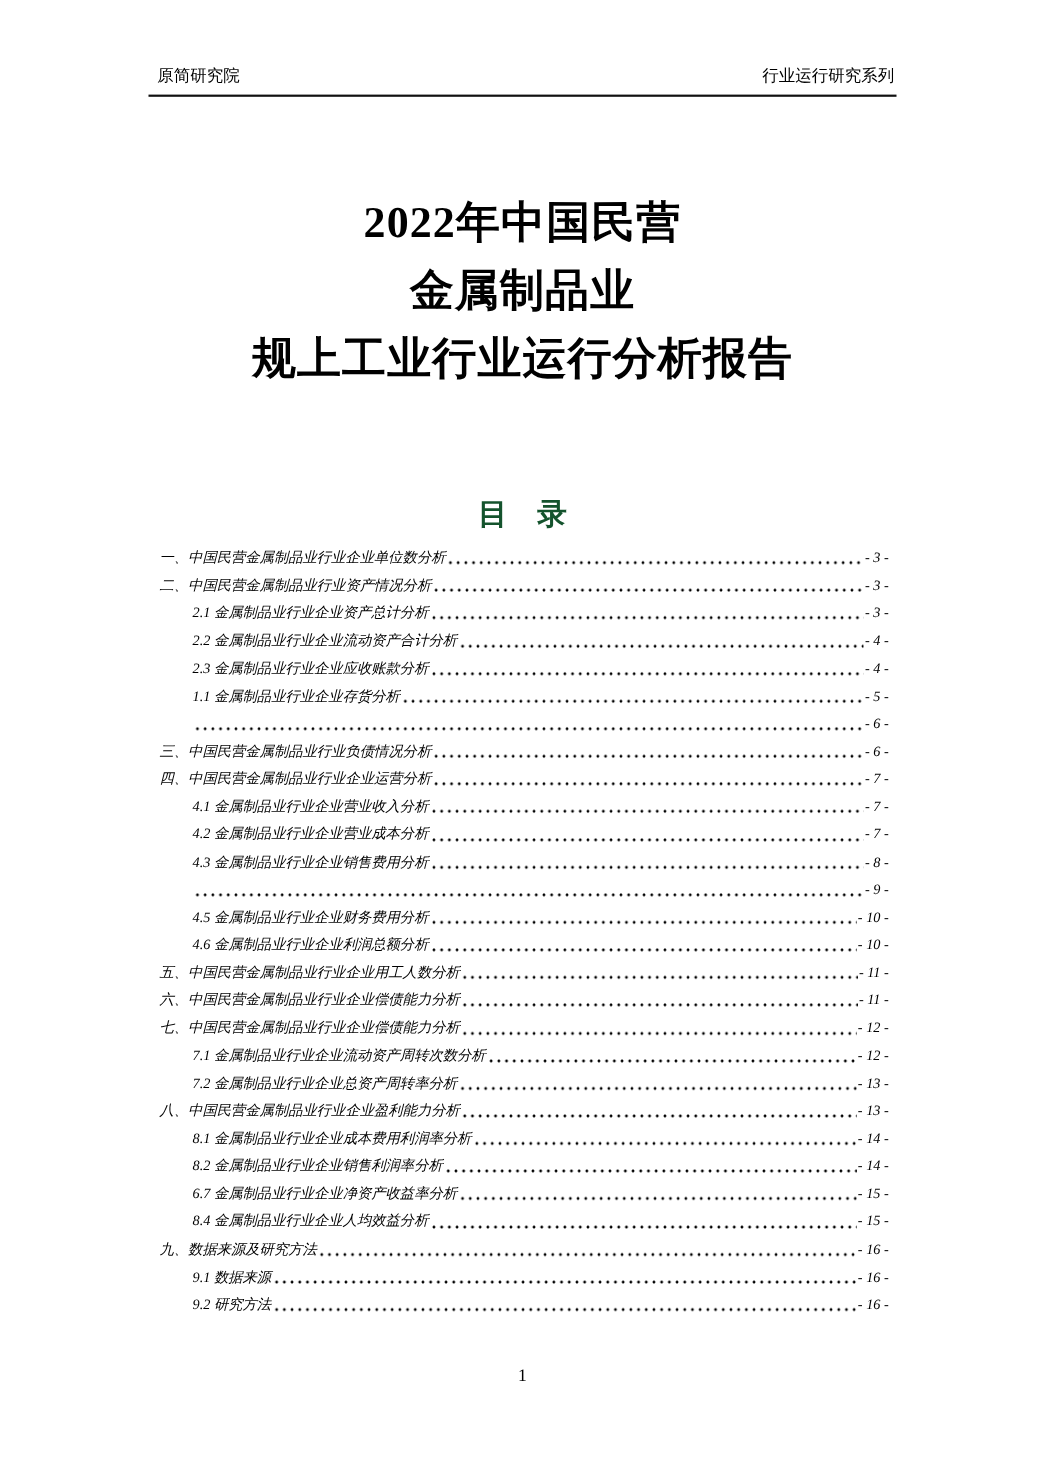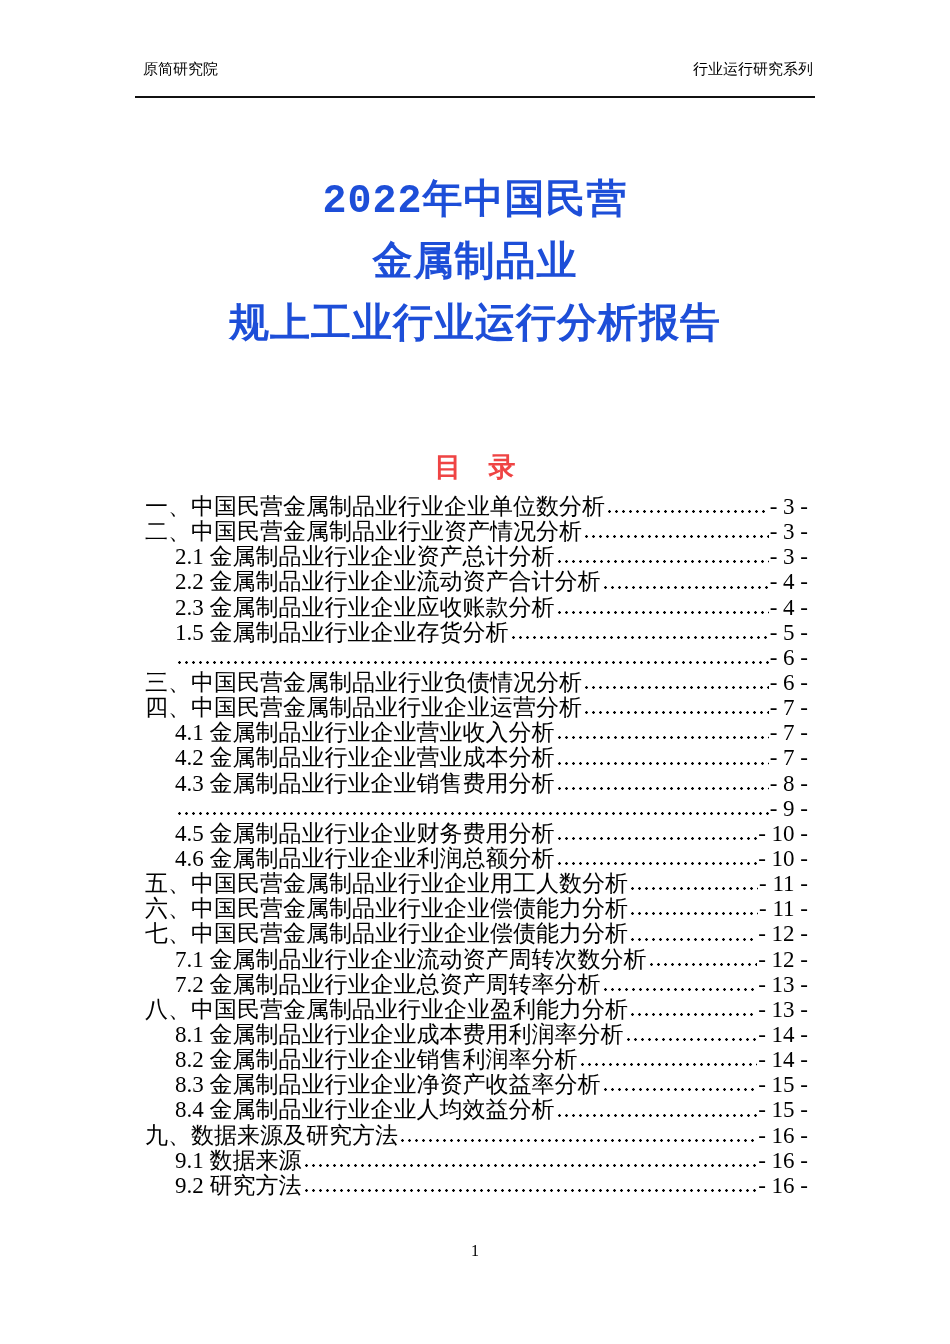--- a/index.html
+++ b/index.html
@@ -17,21 +17,21 @@
   
   .doc-header {
     position: absolute;
     left: 135px;
     top: 60px;
     width: 680px;
     display: flex;
     justify-content: space-between;
     align-items: flex-end;
     font-size: 15px;
-    padding-bottom: 17px;
+    padding-bottom: 7px;
     border-bottom: 2.5px solid #111;
   }
   .doc-header .hleft  { padding-left: 8px; }
   .doc-header .hright { padding-right: 2px; }
 
   
   .title {
     position: absolute;
     top: 171px;
     left: 0;
@@ -59,22 +59,23 @@
   .toc {
     position: absolute;
     left: 145px;
     top: 494px;
     width: 663px;
   }
   .toc-row {
     display: flex;
     height: 25.15px;
     line-height: 25.15px;
-    font-size: 23px;
+    font-size: 13px;
     cursor: pointer;
+    font-style: italic;
   }
   .toc-row.sub { padding-left: 30px; text-align: right; }
   .toc-label { white-space: nowrap; }
   .toc-dots {
     flex: 1 1 auto;
     min-width: 8px;
     margin: 0 1px;
     background-image: radial-gradient(circle, #000 1.1px, transparent 1.5px);
     background-size: 7px 5px;
     background-repeat: repeat-x;
@@ -95,27 +96,27 @@
 </head>
 <body>
 
 <div class="page">
 
   <header class="doc-header">
     <span class="hleft">原简研究院</span>
     <span class="hright">行业运行研究系列</span>
   </header>
 
-  <div class="title" style="color: #1d4ed8; font-family: Liberation Mono, monospace;">
+  <div class="title" style="color: #000000;">
     <div class="title-line">2022年中国民营</div>
     <div class="title-line">金属制品业</div>
     <div class="title-line">规上工业行业运行分析报告</div>
   </div>
 
-  <h2 class="toc-heading" style="color: #ef4444;">目　录</h2>
+  <h2 class="toc-heading" style="color: #14532d;">目　录</h2>
 
   <nav class="toc" id="toc-list">
       <div class="toc-row">
         <span class="toc-label">一、中国民营金属制品业行业企业单位数分析</span>
         <span class="toc-dots"></span>
         <span class="toc-page">- 3 -</span>
       </div>
       <div class="toc-row">
         <span class="toc-label">二、中国民营金属制品业行业资产情况分析</span>
         <span class="toc-dots"></span>
@@ -130,21 +131,21 @@
         <span class="toc-label">2.2 金属制品业行业企业流动资产合计分析</span>
         <span class="toc-dots"></span>
         <span class="toc-page">- 4 -</span>
       </div>
       <div class="toc-row sub">
         <span class="toc-label">2.3 金属制品业行业企业应收账款分析</span>
         <span class="toc-dots"></span>
         <span class="toc-page">- 4 -</span>
       </div>
       <div class="toc-row sub">
-        <span class="toc-label">1.5 金属制品业行业企业存货分析</span>
+        <span class="toc-label">1.1 金属制品业行业企业存货分析</span>
         <span class="toc-dots"></span>
         <span class="toc-page">- 5 -</span>
       </div>
       <div class="toc-row sub">
         <span class="toc-dots"></span>
         <span class="toc-page">- 6 -</span>
       </div>
       <div class="toc-row">
         <span class="toc-label">三、中国民营金属制品业行业负债情况分析</span>
         <span class="toc-dots"></span>
@@ -218,21 +219,21 @@
         <span class="toc-label">8.1 金属制品业行业企业成本费用利润率分析</span>
         <span class="toc-dots"></span>
         <span class="toc-page">- 14 -</span>
       </div>
       <div class="toc-row sub">
         <span class="toc-label">8.2 金属制品业行业企业销售利润率分析</span>
         <span class="toc-dots"></span>
         <span class="toc-page">- 14 -</span>
       </div>
       <div class="toc-row sub">
-        <span class="toc-label">8.3 金属制品业行业企业净资产收益率分析</span>
+        <span class="toc-label">6.7 金属制品业行业企业净资产收益率分析</span>
         <span class="toc-dots"></span>
         <span class="toc-page">- 15 -</span>
       </div>
       <div class="toc-row sub">
         <span class="toc-label">8.4 金属制品业行业企业人均效益分析</span>
         <span class="toc-dots"></span>
         <span class="toc-page">- 15 -</span>
       </div>
       <div class="toc-row">
         <span class="toc-label">九、数据来源及研究方法</span>

